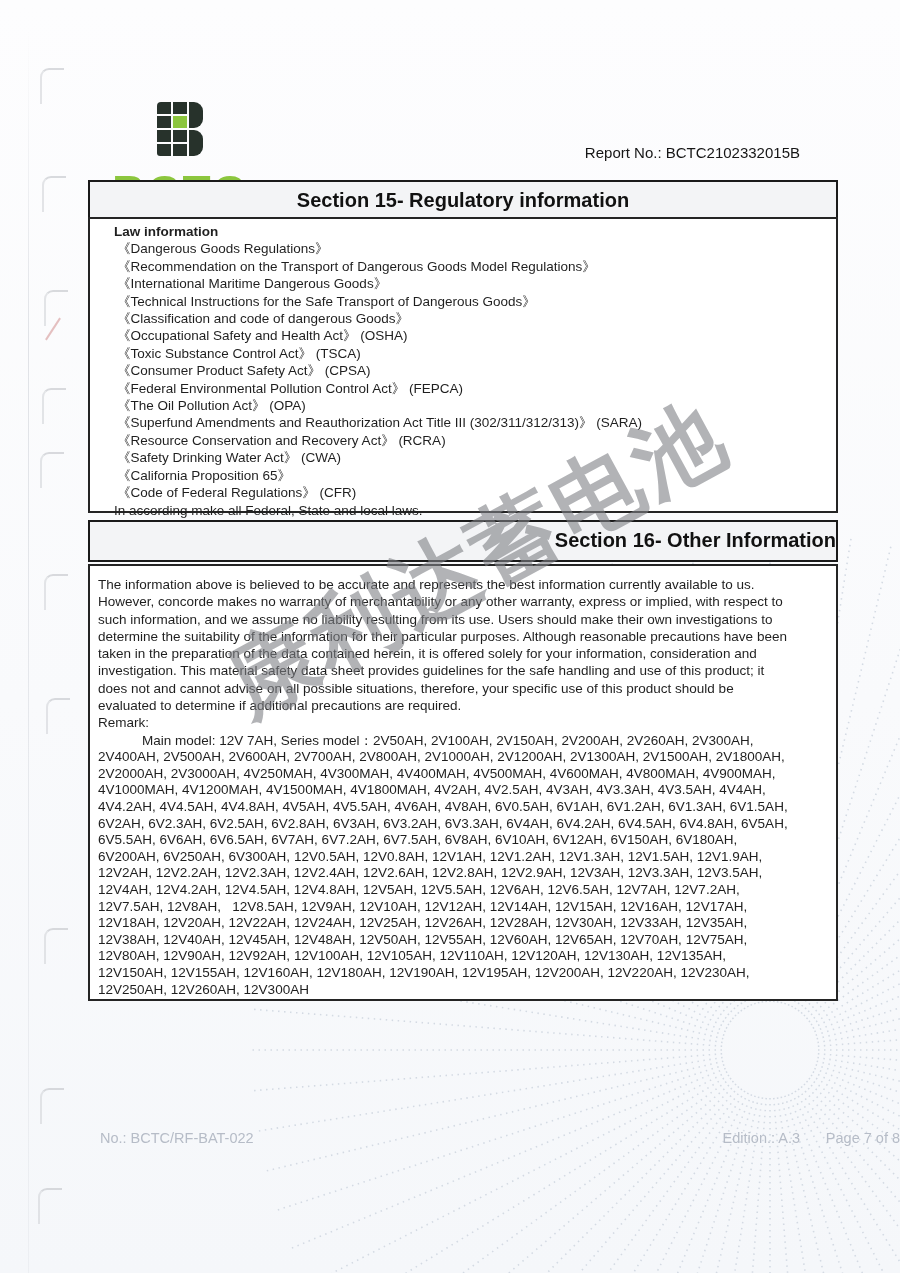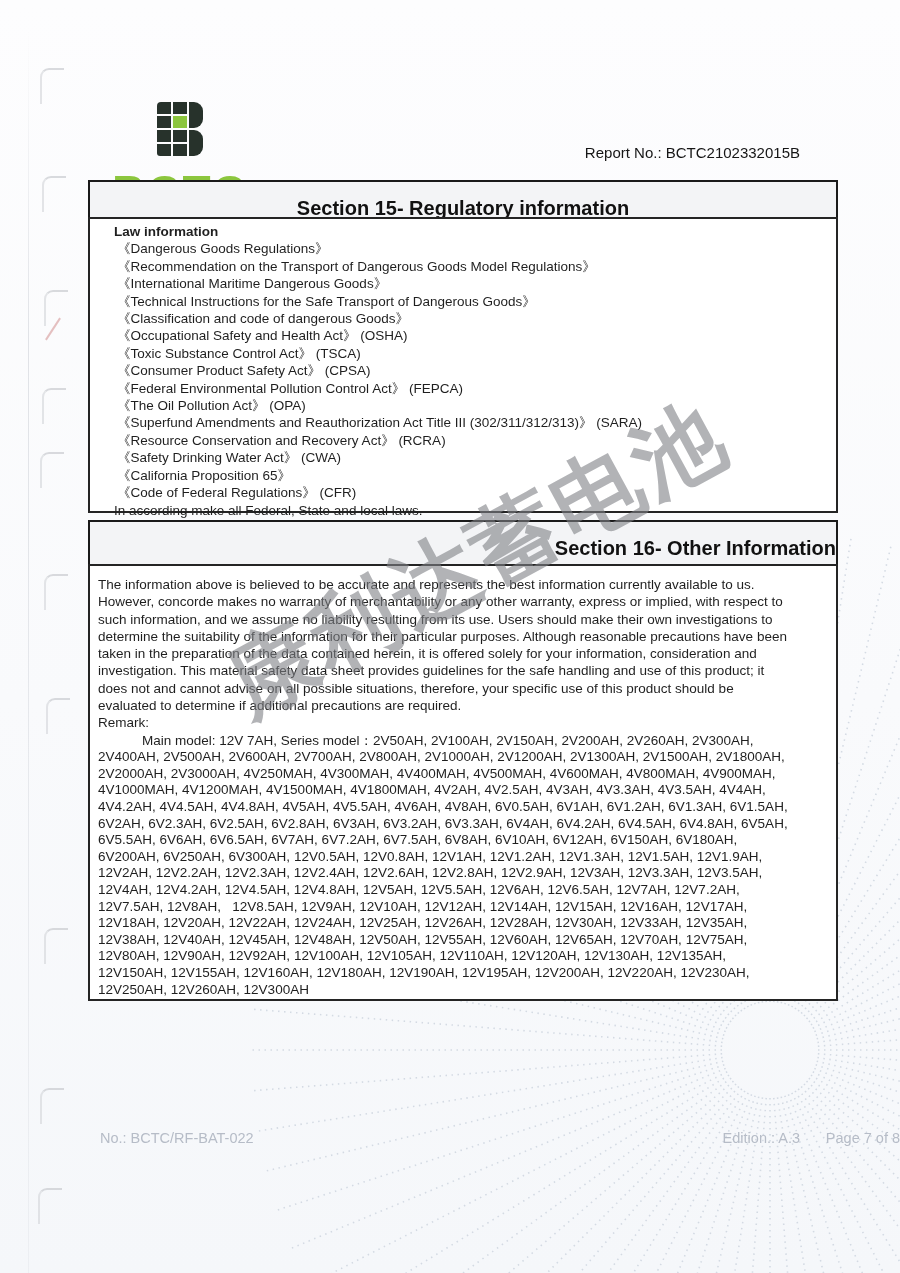--- a/index.html
+++ b/index.html
@@ -24,21 +24,21 @@
   .lg-cell { background:#27322b; }
   .lg-cell.tl { border-top-left-radius:4px; }
   .lg-cell.bl { border-bottom-left-radius:3px; }
   .lg-cell.green { background:#8cc63e; }
   .lg-cell.bump { grid-column:3; grid-row:span 2; border-radius:0 9px 9px 0; }
   .logo-text { font-size:46px; font-weight:bold; color:#8cc63e; letter-spacing:2px; line-height:1; }
   .report-no { position:absolute; top:144px; right:100px; font-size:15px; color:#161616; z-index:2; }
   
   .sec { position:absolute; left:88px; width:750px; z-index:2; box-sizing:border-box; }
   .sec-header { border:2px solid #1a1a1a; background:#f3f4f6; text-align:center;
-    font-weight:bold; font-size:20px; color:#111; padding:15px 0 8px; }
+    font-weight:bold; font-size:20px; color:#111; padding:7px 0 8px; }
   .sec-body { border:2px solid #242424; background:#ffffff; font-size:13.5px; }
   #sec15-header { top:180px; }
   #sec15-body { top:217px; height:296px; padding:4px 24px; line-height:17.4px; }
   #sec16-header { top:520px;text-align:right; }
   #sec16-body { top:564px; height:437px; padding:10px 8px 8px; line-height:17.3px; }
   .law-heading { font-weight:bold; }
   .law-list { white-space:pre-line; padding-left:3px; }
   .law-closing { }
   .para16 { white-space:pre-line; }
   .remark-label { margin-top:0; }

